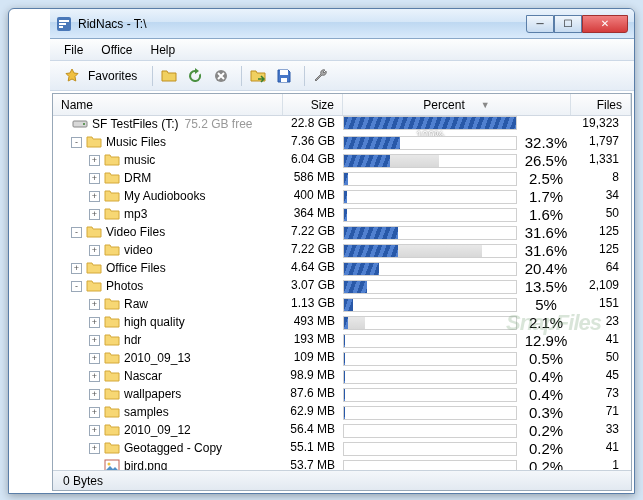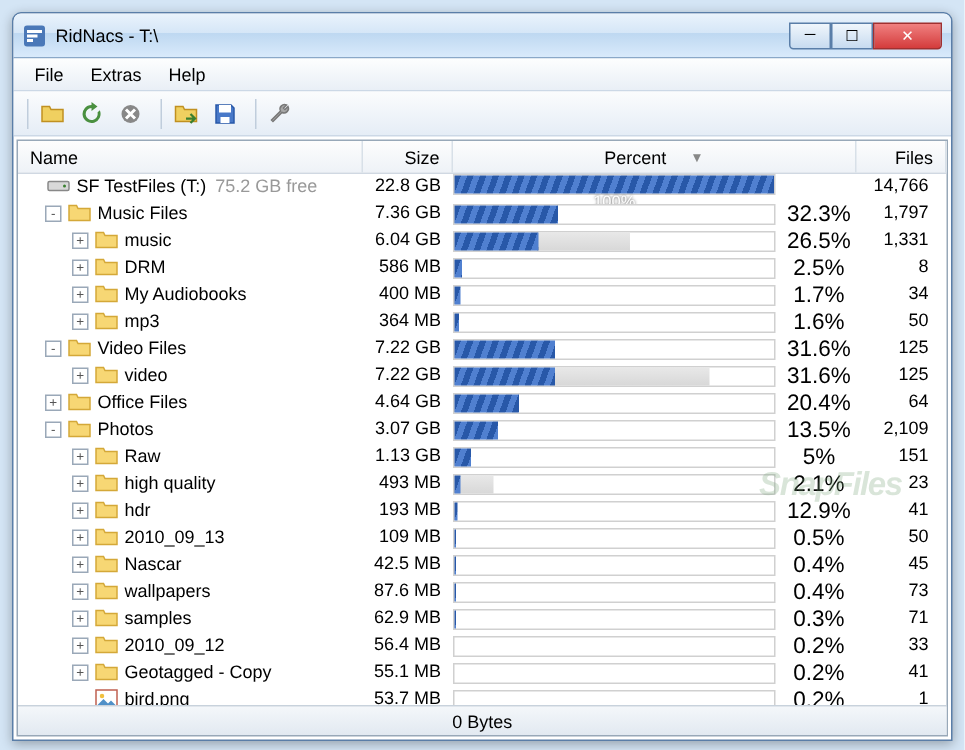--- a/index.html
+++ b/index.html
@@ -1,17 +1,17 @@
 <!DOCTYPE html>
 <html><head>
 <meta charset="utf-8">
 <style>
 * { box-sizing: border-box; margin: 0; padding: 0; font-family: "Segoe UI", Tahoma, sans-serif; font-size: 12px; }
 body { background: #d4e5f5; padding: 8px; width: 643px; height: 500px; }
-.window { background: #fff; border: 1px solid #5a7ea8; border-radius: 6px 6px 0 0; overflow: hidden; box-shadow: 0 2px 8px rgba(0,0,0,0.3); }
+.window { background: #fff; border: 1px solid #5a7ea8; border-radius: 6px 6px 0 0; overflow: hidden; box-shadow: 0 2px 8px rgba(0,0,0,0.3); padding-left: 41px; }
 .titlebar { background: linear-gradient(to bottom, #eaf3fc 0%, #d5e6f7 45%, #bed8f1 46%, #d9eafb 100%); height: 30px; display: flex; align-items: center; padding: 0 6px; border-bottom: 1px solid #8aa8c8; }
 .titlebar-icon { width: 16px; height: 16px; margin-right: 6px; }
 .titlebar-text { flex: 1; color: #000; font-size: 12px; }
 .winbuttons { display: flex; gap: 0; }
 .winbtn { width: 28px; height: 18px; border: 1px solid #5a7ea8; background: linear-gradient(to bottom,#f0f6fc,#c7dbf0); display: flex; align-items: center; justify-content: center; font-size: 10px; cursor: pointer; }
 .winbtn.min { border-radius: 0 0 0 3px; }
 .winbtn.close { background: linear-gradient(to bottom,#f08080,#d43c3c); color: #fff; border-radius: 0 0 3px 0; border-color:#a03030; width:46px; }
 .menubar { background: linear-gradient(to bottom,#fdfefe,#e9eff6); height: 22px; display: flex; align-items: center; padding: 0 6px; border-bottom: 1px solid #ccd8e6; gap: 2px; }
 .menuitem { padding: 2px 8px; cursor: pointer; }
 .toolbar { background: linear-gradient(to bottom,#fbfcfd,#e5edf6); height: 30px; display: flex; align-items: center; padding: 0 6px; gap: 4px; border-bottom: 1px solid #ccd8e6; }
@@ -32,21 +32,21 @@
 .cpct { flex: 1; display: flex; align-items: center; position: relative; }
 .cfiles { flex: 0 0 60px; text-align: right; padding-right: 12px; }
 .expander { width: 11px; height: 11px; border: 1px solid #9aa8b8; display: flex; align-items: center; justify-content: center; font-size: 9px; line-height: 1; cursor: pointer; background: #fff; color: #555; margin-right: 4px; flex-shrink: 0; }
 .noexp { width: 11px; margin-right: 4px; flex-shrink: 0; }
 .ficon { width: 16px; height: 16px; margin-right: 4px; flex-shrink: 0; }
 .bar-bg { flex: 1; height: 14px; background: #fff; border: 1px solid #d0d0d0; position: relative; margin-right: 4px; }
 .bar-fill { height: 100%; background: repeating-linear-gradient(110deg,#2858a8 0,#2858a8 4px,#5080d0 4px,#5080d0 8px); }
 .bar-gray { height: 100%; background: linear-gradient(to bottom,#e8e8e8,#d8d8d8); }
 .pct-text { width: 50px; text-align: center; font-size: 15px; }
 .pct-text-over { position: absolute; left: 50%; transform: translateX(-50%); color: #fff; text-shadow: 0 0 2px rgba(0,0,0,0.7); font-size: 11px; }
-.statusbar { height: 20px; background: linear-gradient(to bottom,#f4f7fa,#e2e9f1); border-top: 1px solid #c8d2dc; display: flex; align-items: center; justify-content: center; padding: 0 10px; font-size: 11px; }
+.statusbar { height: 20px; background: linear-gradient(to bottom,#f4f7fa,#e2e9f1); border-top: 1px solid #c8d2dc; display: flex; align-items: center; justify-content: flex-start; padding: 0 10px; font-size: 11px; }
 .freetext { color: #999; margin-left: 6px; }
 .sortarrow { color: #888; font-size: 9px; }
 .watermark { position: absolute; right: 30px; top: 216px; font-size: 22px; font-weight: bold; color: rgba(120,160,120,0.28); font-style: italic; pointer-events: none; z-index:5; letter-spacing:-1px; }
 ::-webkit-scrollbar { width: 16px; }
 ::-webkit-scrollbar-track { background: #f0f0f0; border-left:1px solid #ddd; }
 ::-webkit-scrollbar-thumb { background: linear-gradient(to right,#d8e4f0,#b8cce0); border: 1px solid #a8b8c8; border-radius:2px; }
 </style>
 </head>
 <body>
 
@@ -61,25 +61,31 @@
     <span class="titlebar-text">RidNacs - T:\</span>
     <div class="winbuttons">
       <div class="winbtn min">─</div>
       <div class="winbtn">☐</div>
       <div class="winbtn close">✕</div>
     </div>
   </div>
 
   <div class="menubar">
     <div class="menuitem">File</div>
-    <div class="menuitem">Extras</div>
+    <div class="menuitem">Office</div>
     <div class="menuitem">Help</div>
   </div>
 
   <div class="toolbar">
+    <div class="favbtn">
+      <svg class="ficon" viewBox="0 0 16 16">
+          <path d="M8 1l2 4 4 .5-3 3 .8 4.5L8 11l-3.8 2 .8-4.5-3-3L6 5z" fill="#f0c040" stroke="#c09020"></path>
+        </svg>
+      <span>Favorites</span>
+    </div>
     <div class="tsep"></div>
     <div class="tbtn">
         <svg class="ficon" viewBox="0 0 16 16">
           <path d="M1 3h5l1 2h8v8H1z" fill="#f0d060" stroke="#c09020"></path>
         </svg>
       </div>
     <div class="tbtn">
         <svg class="ficon" viewBox="0 0 16 16">
           <path d="M8 2a6 6 0 1 0 5.5 3.5L12 7A4 4 0 1 1 8 4v2l4-3-4-3z" fill="#4a9040"></path>
         </svg>
@@ -135,21 +141,21 @@
           <span class="freetext">75.2 GB free</span>
         </div>
         <div class="csize">22.8 GB</div>
         <div class="cpct">
           <div class="bar-bg">
               <div class="bar-fill" style="width:100%"></div>
               <span class="pct-text-over">100%</span>
             </div>
           <div class="pct-text"></div>
         </div>
-        <div class="cfiles">14,766</div>
+        <div class="cfiles">19,323</div>
       </div>
     <div class="row">
     <div class="cname" style="padding-left:18px">
             <span class="expander">-</span>
             <svg class="ficon" viewBox="0 0 16 16">
               <path d="M1 3h5l1 2h8v8H1z" fill="#f7d774" stroke="#d4a838"></path>
             </svg>
             <span>Music Files</span>
           </div>
     <div class="csize">7.36 GB</div>
@@ -369,21 +375,21 @@
     <div class="cfiles">50</div>
         </div>
         <div class="row">
     <div class="cname" style="padding-left:36px">
             <span class="expander">+</span>
             <svg class="ficon" viewBox="0 0 16 16">
               <path d="M1 3h5l1 2h8v8H1z" fill="#f7d774" stroke="#d4a838"></path>
             </svg>
             <span>Nascar</span>
           </div>
-    <div class="csize">42.5 MB</div>
+    <div class="csize">98.9 MB</div>
     <div class="cpct">
             <div class="bar-bg" style="position:relative">
               <div class="bar-fill" style="width:0.4%;position:relative"></div>
             </div>
             <div class="pct-text">0.4%</div>
           </div>
     <div class="cfiles">45</div>
         </div>
         <div class="row">
     <div class="cname" style="padding-left:36px">

